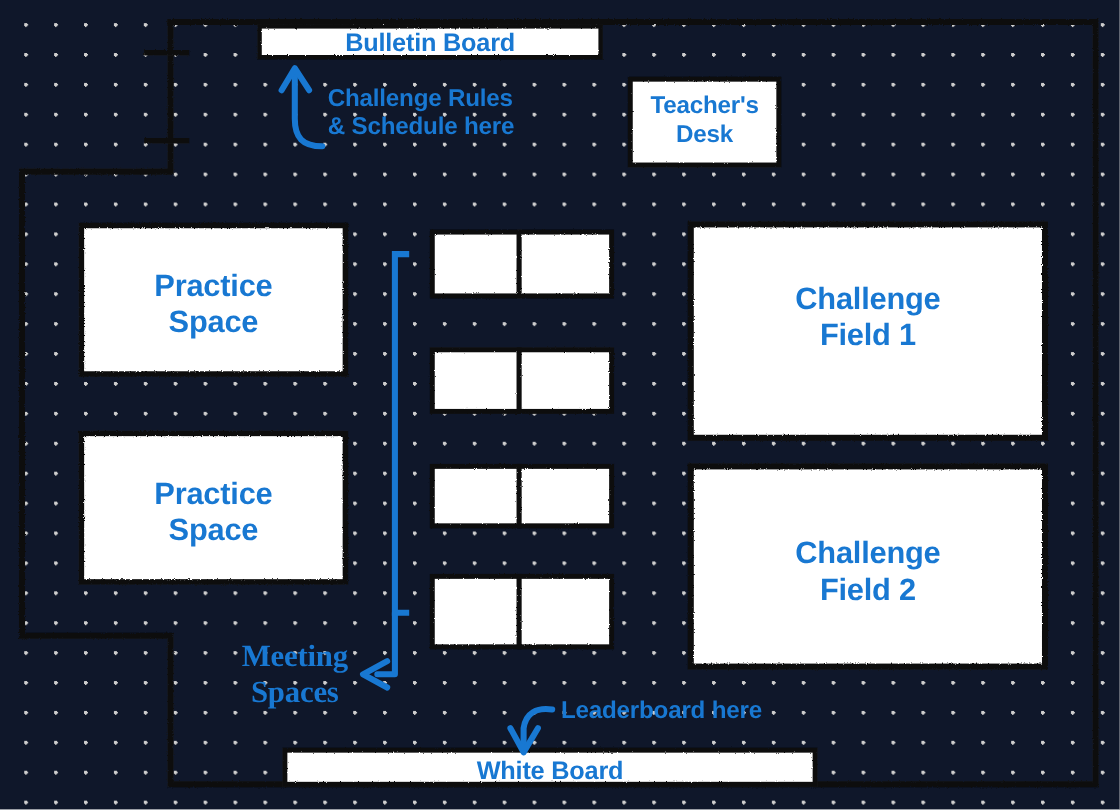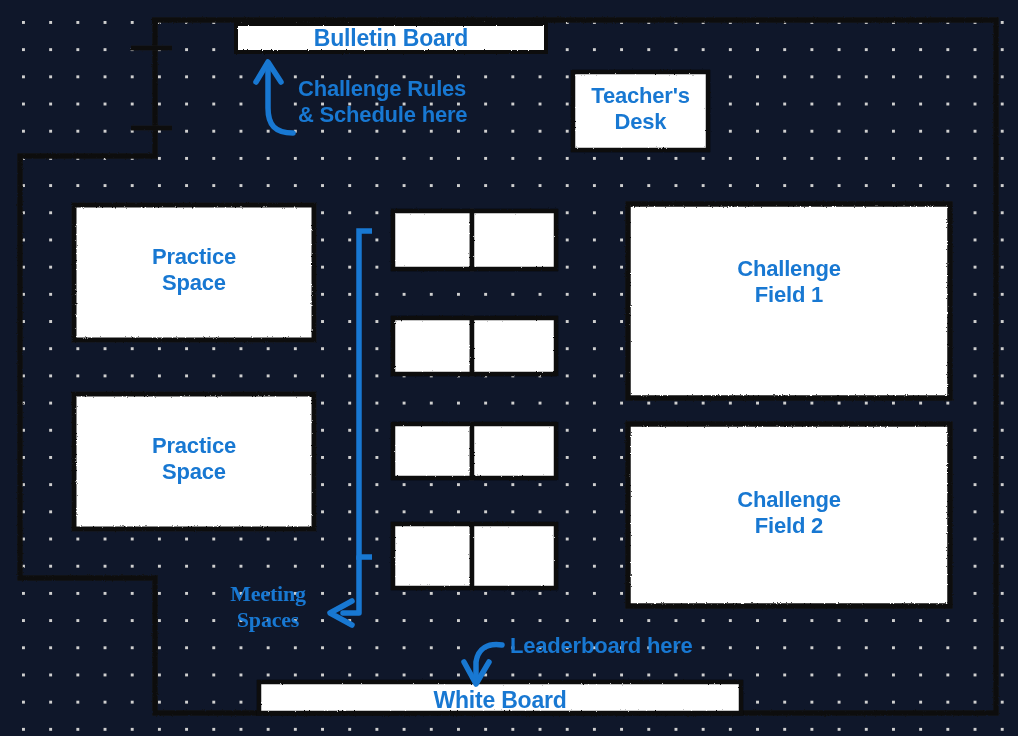--- a/index.html
+++ b/index.html
@@ -34,21 +34,21 @@
   .lbl {
     position: absolute;
     color: #1878d2;
     font-weight: bold;
     text-align: center;
     line-height: 1.17;
     letter-spacing: -0.2px;
     white-space: pre-line;
     -webkit-font-smoothing: antialiased;
   }
-  .lbl-room { font-size: 22px; }
+  .lbl-room { font-size: 28px; }
   .lbl-board { font-size: 23px; }
   .lbl-desk { font-size: 22px; }
   .lbl-note { font-size: 22px; }
 </style>
 </head>
 <body>
 
 <div id="stage">
 
   <div id="grid-paper"></div>

